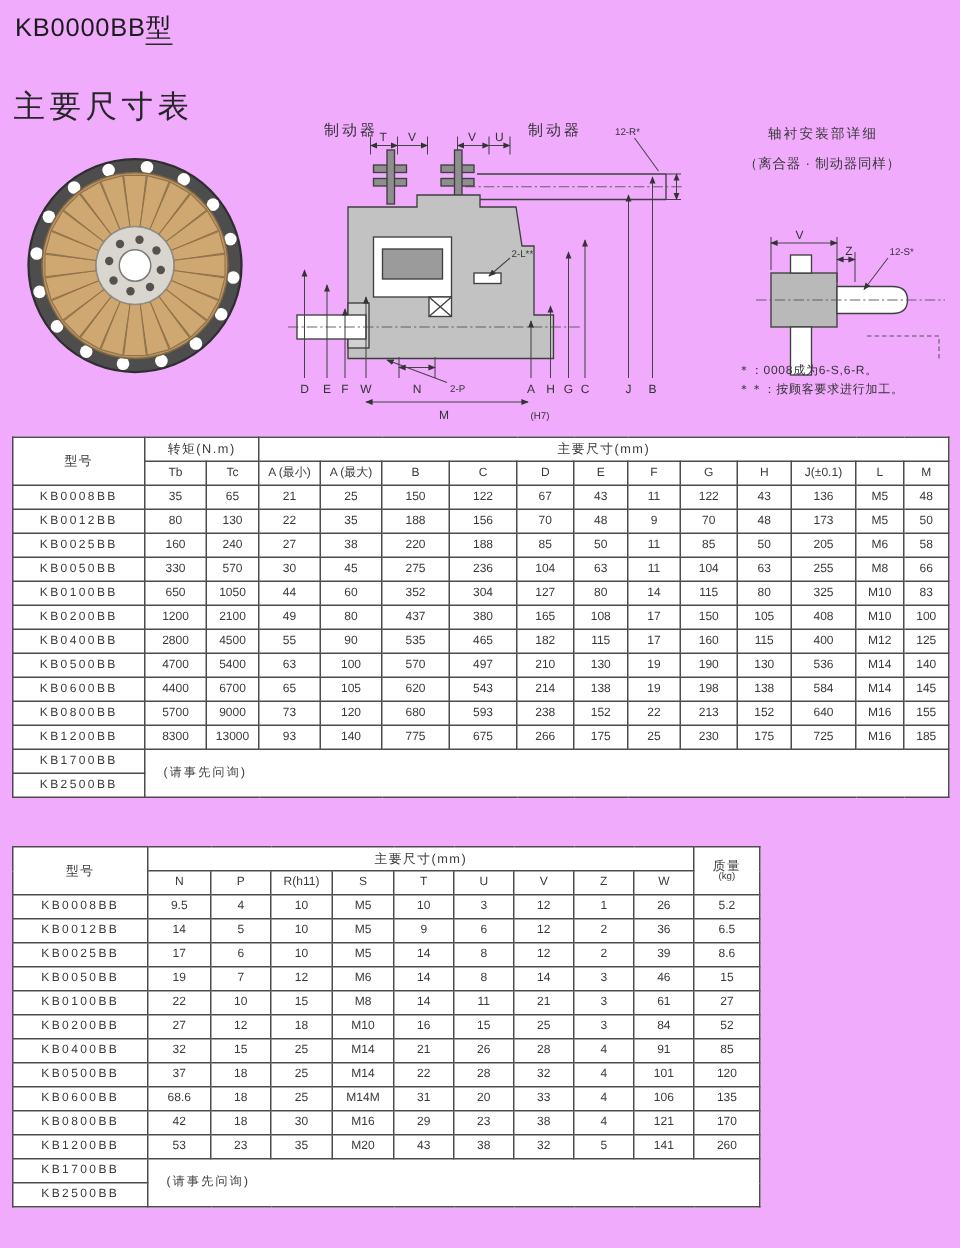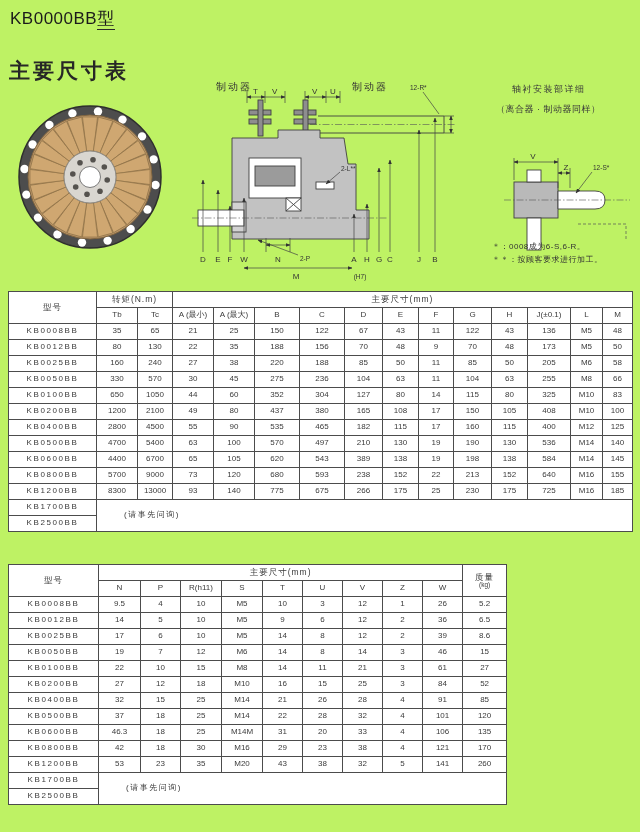--- a/index.html
+++ b/index.html
@@ -1,32 +1,32 @@
 <!DOCTYPE html>
 <html><head>
 <meta charset="utf-8">
 <style>
   *{margin:0;padding:0;box-sizing:border-box}
   html,body{background:#ededed}
   body{font-family:"Liberation Sans","DejaVu Sans",sans-serif}
-  .page{position:relative;width:640px;height:832px;background:#bef264;overflow:hidden;color:#222;margin:0 auto}
+  .page{position:relative;width:640px;height:832px;background:#f0abfc;overflow:hidden;color:#222;margin:0 auto}
   .abs{position:absolute}
   .page-title{left:10px;top:7px;font-size:17px;letter-spacing:.5px;color:#1b1b1b;font-weight:500}
   .page-title .suffix{border-bottom:1.5px solid #2a2a2a;padding-bottom:1px}
-  .section-title{left:9px;top:57px;font-size:21px;letter-spacing:3px;color:#262626;font-weight:700}
+  .section-title{left:9px;top:57px;font-size:21px;letter-spacing:3px;color:#262626;font-weight:400}
   .detail-title{left:512px;top:83px;font-size:9px;color:#3a3a3a;letter-spacing:1.5px}
   .detail-sub{left:496px;top:103px;font-size:9px;color:#3a3a3a;letter-spacing:.5px}
   .note{font-size:8px;color:#333;letter-spacing:.5px}
   .note1{left:492px;top:241px}
   .note2{left:492px;top:254px}
   table{border-collapse:collapse;table-layout:fixed;background:#fff;border:1.5px solid #2f2f2f;position:absolute}
   th,td{border:1px solid #4c4c4c;font-weight:normal;font-size:8px;color:#3a3a3a;text-align:center;vertical-align:middle;height:16px;padding:0;line-height:1.05;overflow:hidden}
   th.group{font-size:8.5px;letter-spacing:1px}
   td.model{letter-spacing:1.6px}
-  td.inquiry{text-align:left;padding-left:27px;letter-spacing:1.5px}
+  td.inquiry{text-align:left;padding-left:12px;letter-spacing:1.5px}
   .t1{left:8px;top:291px;width:624px}
   .t2{left:8px;top:564px;width:498px}
   .unit{display:block;font-size:6.5px;letter-spacing:0}
   svg{position:absolute}
   svg text{font-family:"Liberation Sans","DejaVu Sans",sans-serif}
   .dimtxt{font-size:8px;fill:#333}
   .dimtxt-s{font-size:6.5px;fill:#333}
   .cjk{font-size:10px;fill:#333;letter-spacing:2px}
   .thin{stroke:#444;stroke-width:.7;fill:none}
   .med{stroke:#3f3f3f;stroke-width:.9}
@@ -417,21 +417,21 @@
           <td>140</td>
         </tr>
         <tr>
           <td class="model">KB0600BB</td>
           <td>4400</td>
           <td>6700</td>
           <td>65</td>
           <td>105</td>
           <td>620</td>
           <td>543</td>
-          <td>389</td>
+          <td>214</td>
           <td>138</td>
           <td>19</td>
           <td>198</td>
           <td>138</td>
           <td>584</td>
           <td>M14</td>
           <td>145</td>
         </tr>
         <tr>
           <td class="model">KB0800BB</td>
@@ -609,21 +609,21 @@
           <td>M14</td>
           <td>22</td>
           <td>28</td>
           <td>32</td>
           <td>4</td>
           <td>101</td>
           <td>120</td>
         </tr>
         <tr>
           <td class="model">KB0600BB</td>
-          <td>46.3</td>
+          <td>68.6</td>
           <td>18</td>
           <td>25</td>
           <td>M14M</td>
           <td>31</td>
           <td>20</td>
           <td>33</td>
           <td>4</td>
           <td>106</td>
           <td>135</td>
         </tr>

